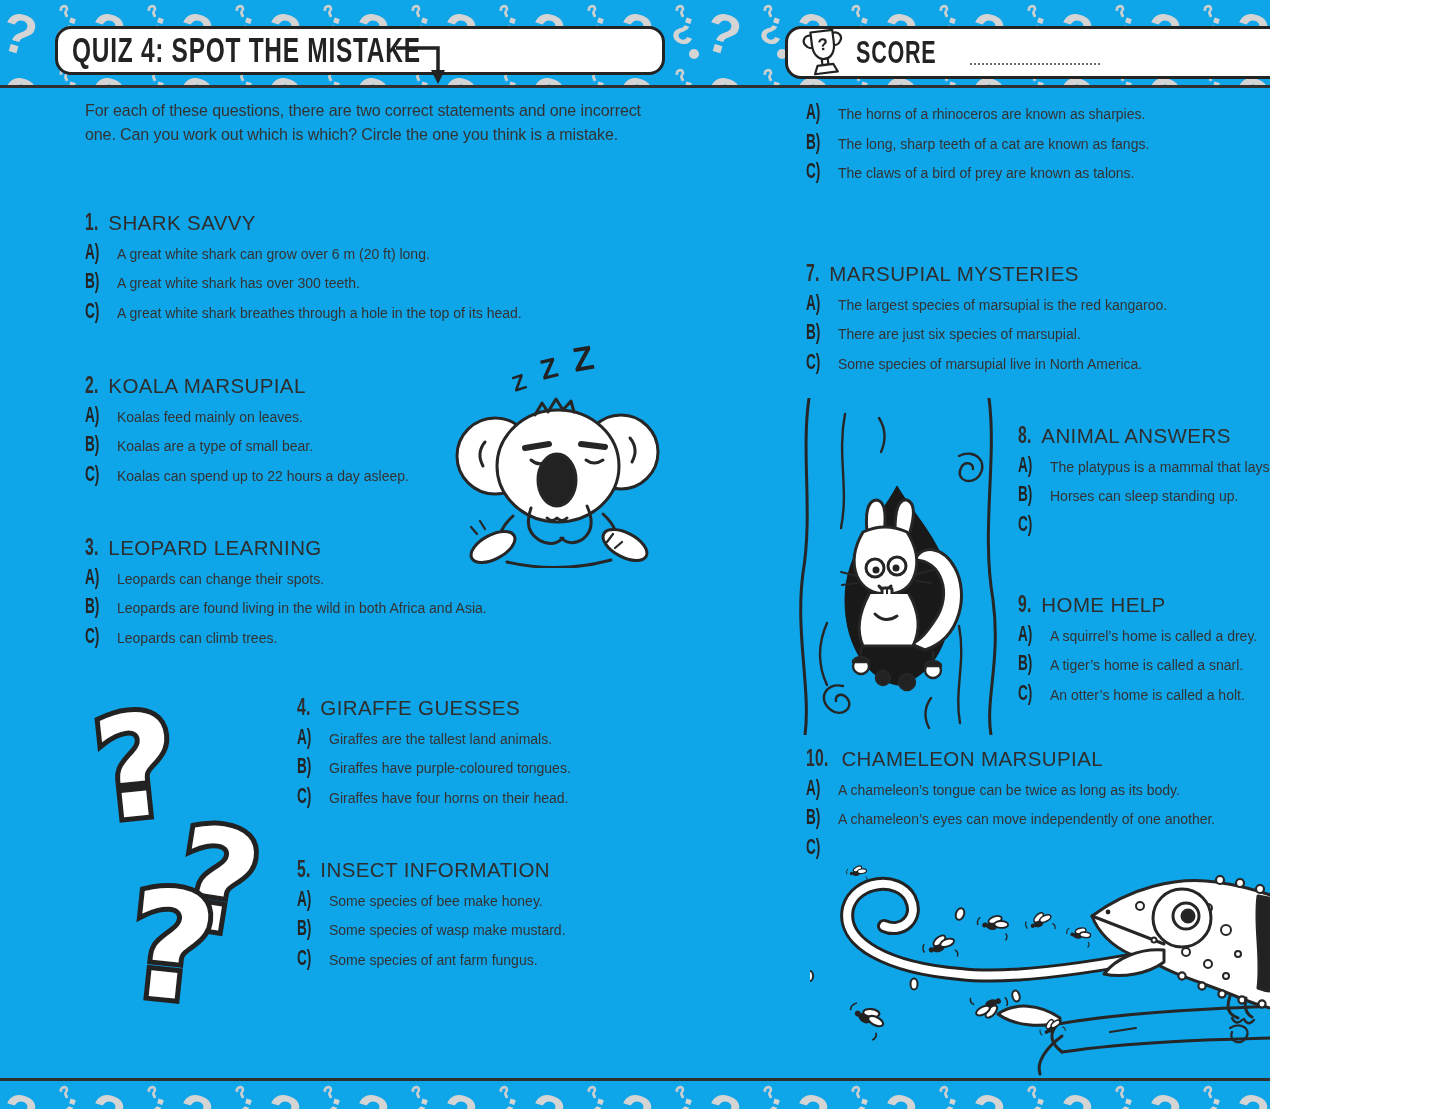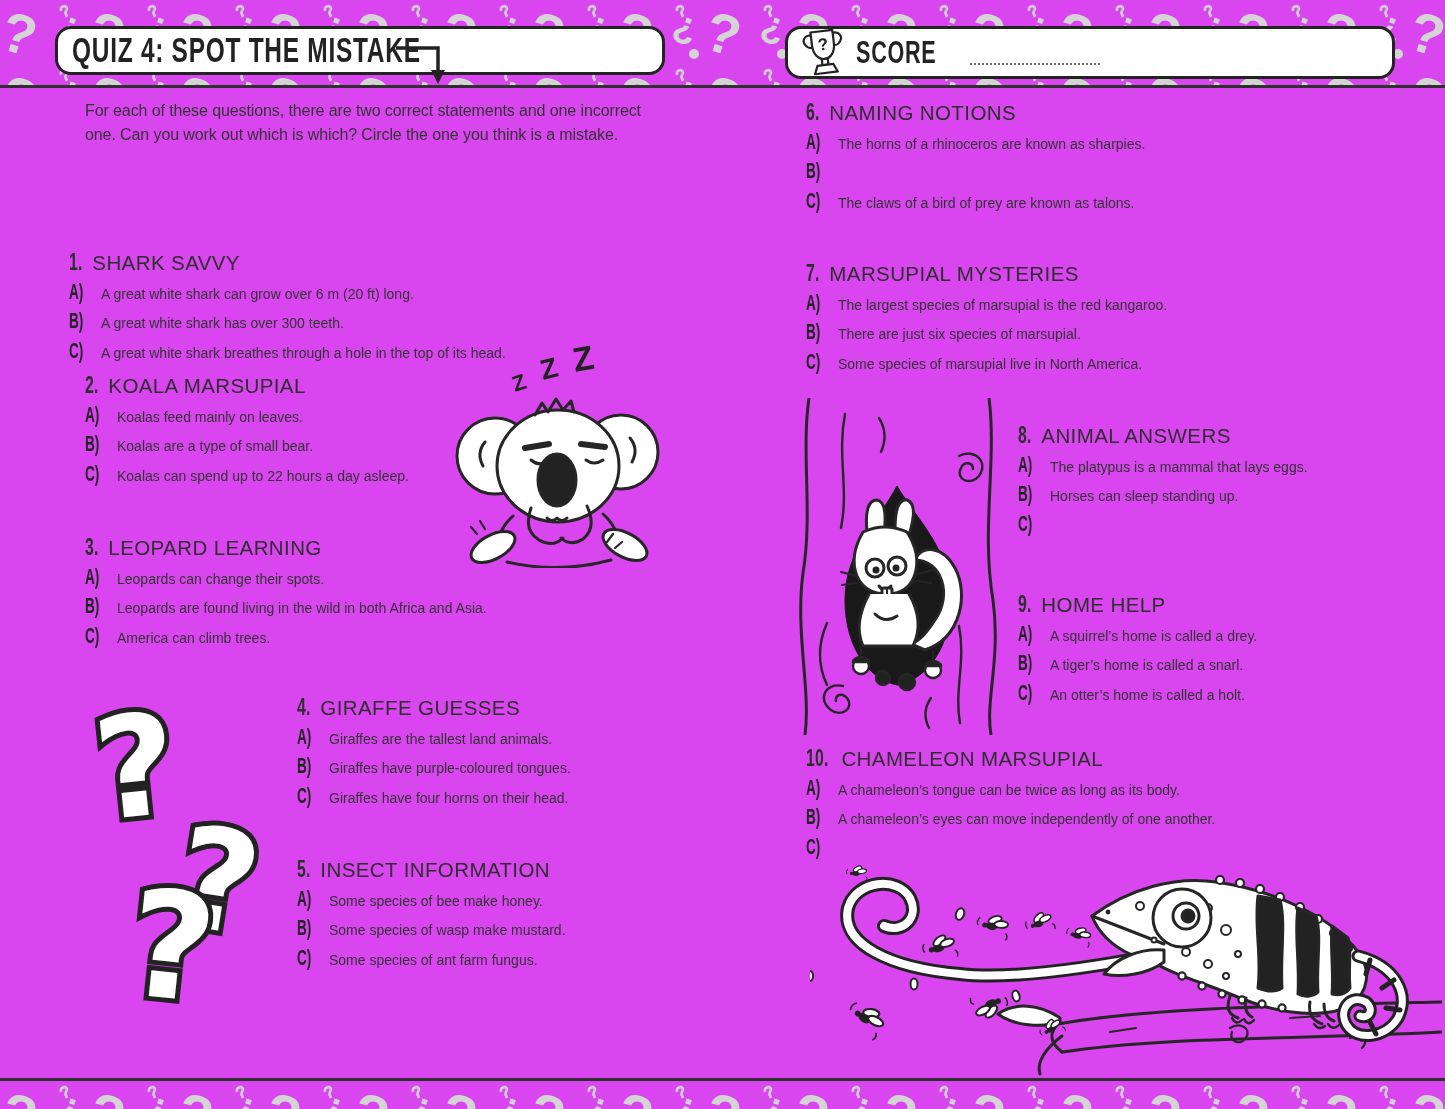--- a/index.html
+++ b/index.html
@@ -1,16 +1,16 @@
 <!DOCTYPE html>
 <html><head>
 <meta charset="utf-8">
 <style>
   html,body{margin:0;padding:0;background:#fff;}
-  .page{position:relative;width:1445px;height:1109px;background:#d946ef;
+  .page{position:relative;width:1270px;height:1109px;background:#0ea5e9;
         font-family:"Liberation Sans",sans-serif;color:#2b2b2b;overflow:hidden;}
 
   
   .band{position:absolute;left:0;width:1445px;overflow:hidden;}
   .band-top{top:0;height:85px;border-bottom:3px solid #2f2f2f;}
   .band-bottom{bottom:0;height:28px;border-top:3px solid #2f2f2f;}
 
   
   .hbox{position:absolute;background:#fff;border:3px solid #232323;border-radius:16px;
         display:flex;align-items:center;box-sizing:border-box;}
@@ -96,21 +96,21 @@
         <path d="M14,38 h16 l3.5,8 h-23 z"></path>
         <text x="22" y="23" font-size="17" font-weight="bold" text-anchor="middle" fill="#222" stroke="none">?</text>
       </g>
     </svg>
     <span class="scorelabel">SCORE</span>
     <span class="dotline"></span>
   </div>
 
   <div class="intro">For each of these questions, there are two correct statements and one incorrect one. Can you work out which is which? Circle the one you think is a mistake.</div>
 
-  <div class="q" id="q1" style="left:69px;top:211px;margin-top:40px;">
+  <div class="q" id="q1" style="left:85px;top:211px;">
     <div class="qtitle"><span class="qnum">1.</span><span>SHARK SAVVY</span></div>
     <div class="opt">
         <span class="optlabel">A)</span>
         <span class="opttext">A great white shark can grow over 6 m (20 ft) long.</span>
       </div>
     <div class="opt">
         <span class="optlabel">B)</span>
         <span class="opttext">A great white shark has over 300 teeth.</span>
       </div>
     <div class="opt">
@@ -140,21 +140,21 @@
     <div class="opt">
         <span class="optlabel">A)</span>
         <span class="opttext">Leopards can change their spots.</span>
       </div>
     <div class="opt">
         <span class="optlabel">B)</span>
         <span class="opttext">Leopards are found living in the wild in both Africa and Asia.</span>
       </div>
     <div class="opt">
         <span class="optlabel">C)</span>
-        <span class="opttext">America can climb trees.</span>
+        <span class="opttext">Leopards can climb trees.</span>
       </div>
   </div>
 
   <div class="q" id="q4" style="left:297px;top:696px;">
     <div class="qtitle"><span class="qnum">4.</span><span>GIRAFFE GUESSES</span></div>
     <div class="opt">
         <span class="optlabel">A)</span>
         <span class="opttext">Giraffes are the tallest land animals.</span>
       </div>
     <div class="opt">
@@ -177,27 +177,27 @@
         <span class="optlabel">B)</span>
         <span class="opttext">Some species of wasp make mustard.</span>
       </div>
     <div class="opt">
         <span class="optlabel">C)</span>
         <span class="opttext">Some species of ant farm fungus.</span>
       </div>
   </div>
 
   <div class="q" id="q6" style="left:806px;top:101px;">
-    <div class="qtitle"><span class="qnum">6.</span><span>NAMING NOTIONS</span></div>
     <div class="opt">
         <span class="optlabel">A)</span>
         <span class="opttext">The horns of a rhinoceros are known as sharpies.</span>
       </div>
     <div class="opt">
         <span class="optlabel">B)</span>
+        <span class="opttext">The long, sharp teeth of a cat are known as fangs.</span>
       </div>
     <div class="opt">
         <span class="optlabel">C)</span>
         <span class="opttext">The claws of a bird of prey are known as talons.</span>
       </div>
   </div>
 
   <div class="q" id="q7" style="left:806px;top:262px;">
     <div class="qtitle"><span class="qnum">7.</span><span>MARSUPIAL MYSTERIES</span></div>
     <div class="opt">

